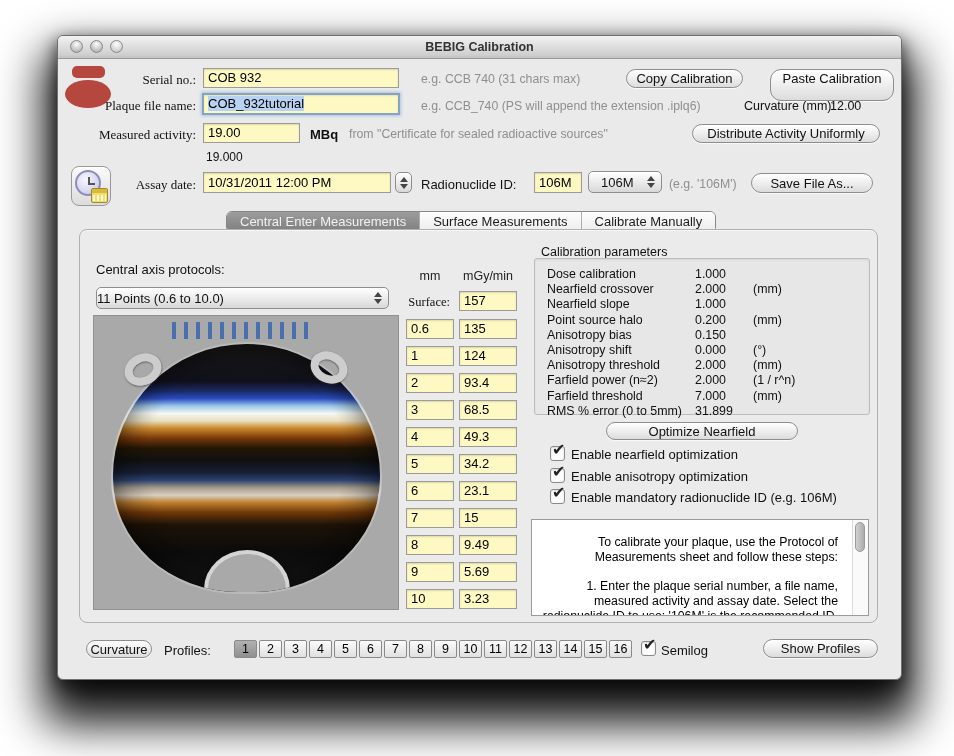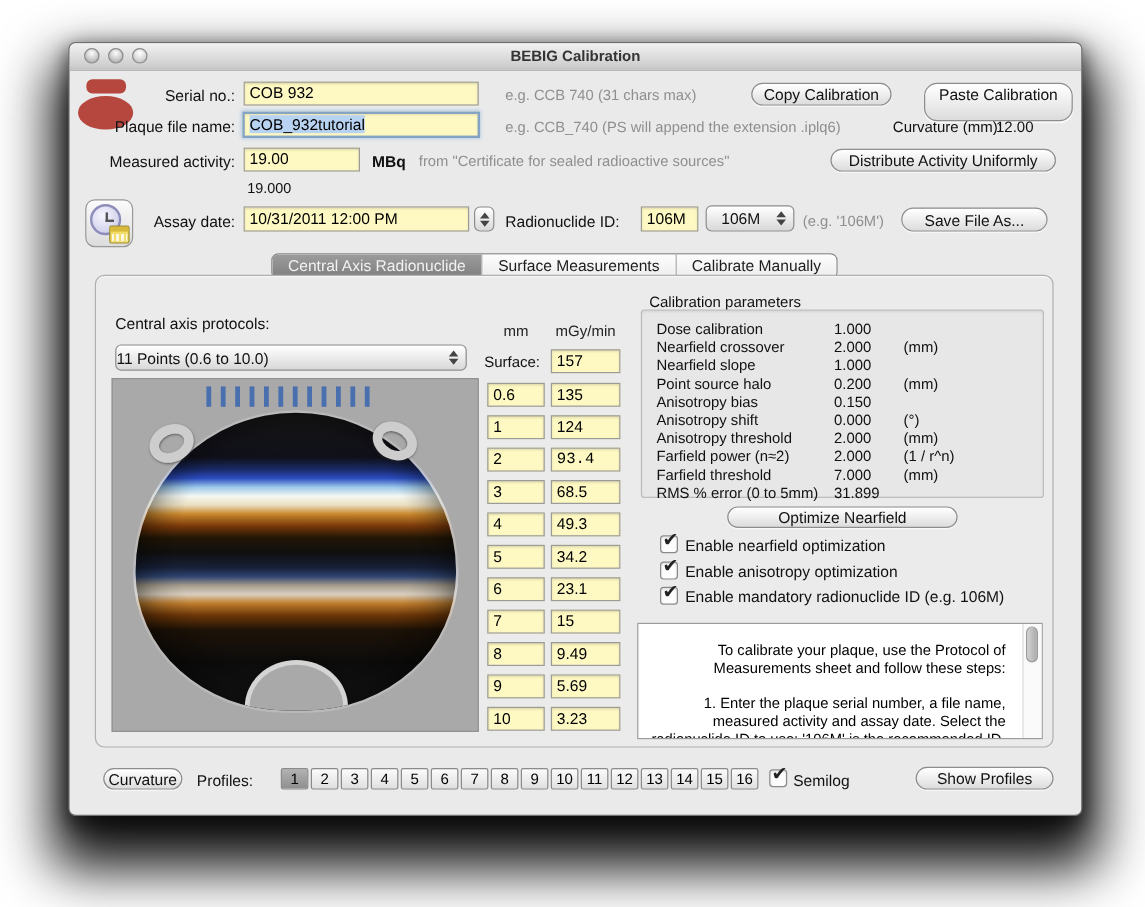--- a/index.html
+++ b/index.html
@@ -9,21 +9,21 @@
     box-shadow:0 30px 45px 14px rgba(0,0,0,0.92),0 6px 16px 2px rgba(0,0,0,0.55);}
   
   .titlebar{position:absolute;left:0;top:0;right:0;height:22px;border-radius:5px 5px 0 0;
     background:linear-gradient(#f2f2f2,#cfcfcf 85%,#c2c2c2);border-bottom:1px solid #9a9a9a;}
   .title{position:absolute;left:0;right:0;top:0;height:22px;line-height:22px;text-align:center;
     font-size:12.5px;font-weight:bold;color:#333;}
   .light{position:absolute;top:4px;width:13px;height:13px;border-radius:50%;
     background:radial-gradient(circle at 50% 30%,#fdfdfd,#cacaca 55%,#9f9f9f);border:1px solid #8a8a8a;box-sizing:border-box;}
   
   .lbl{position:absolute;font-size:13px;color:#111;white-space:nowrap;}
-  .lbl-r{text-align:right;}
+  .lbl-r{text-align:right;font-family:Liberation Serif, serif;}
   .hint{position:absolute;font-size:12.3px;color:#8f8f8f;white-space:nowrap;}
   .field{position:absolute;background:#fef9c3;border:1px solid #9b9b9b;box-sizing:border-box;
     font-size:13px;color:#000;padding:1px 4px;line-height:16px;white-space:nowrap;overflow:hidden;
     box-shadow:inset 0 1px 2px rgba(0,0,0,0.14);}
   .btn{position:absolute;border:1px solid #8d8d8d;border-radius:11px;box-sizing:border-box;
     background:linear-gradient(#ffffff,#f0f0f0 45%,#dcdcdc);text-align:center;font-size:13px;color:#111;
     box-shadow:0 1px 1px rgba(255,255,255,0.8), inset 0 1px 0 #fff;cursor:default;}
   .popup{position:absolute;border:1px solid #8d8d8d;border-radius:5px;box-sizing:border-box;
     background:linear-gradient(#ffffff,#ececec 50%,#d8d8d8);font-size:13px;color:#111;
     box-shadow:inset 0 1px 0 #fff;white-space:nowrap;overflow:hidden;}
@@ -162,21 +162,21 @@
   <div class="lbl" style="left:363px;top:141px">Radionuclide ID:</div>
   <div class="field" style="left:476px;top:136px;width:48px;height:21px;line-height:18px">106M</div>
   <div class="popup" style="left:530px;top:135px;width:74px;height:22px;line-height:21px;padding-left:12px"><span>106M</span><span class="arrows">
         <span class="tri-up"></span>
         <span class="tri-dn"></span>
       </span></div>
   <div class="hint" style="left:611px;top:141px">(e.g. '106M')</div>
   <div class="btn" style="left:693px;top:137px;width:122px;height:20px;line-height:19px">Save File As...</div>
 
   <div id="tabbar">
-      <div class="tab sel">Central Axis Radionuclide</div>
+      <div class="tab sel">Central Enter Measurements</div>
       <div class="tab">Surface Measurements</div>
       <div class="tab">Calibrate Manually</div>
     </div>
 
   <div class="groupbox"></div>
 
   <div class="lbl" style="left:38px;top:226px">Central axis protocols:</div>
   <div class="popup" style="left:38px;top:251px;width:293px;height:22px;line-height:21px;"><span>11 Points (0.6 to 10.0)</span><span class="arrows">
         <span class="tri-up"></span>
         <span class="tri-dn"></span>
@@ -208,21 +208,21 @@
   <div class="colhead" style="left:348px;top:233px;width:48px">mm</div>
   <div class="colhead" style="left:399px;top:233px;width:62px">mGy/min</div>
   <div class="lbl lbl-r" style="left:322px;top:259px;width:70px;font-size:12.5px">Surface:</div>
   <div class="field" style="left:401px;top:255px;width:58px;height:20px">157</div>
   <div id="meas-rows" style="position:absolute;left:348px;top:283px;width:112px;height:300px">
       <div class="field mmf" style="top: 0px;">0.6</div>
       <div class="field dsf" style="top: 0px;">135</div>
       <div class="field mmf" style="top: 27px;">1</div>
       <div class="field dsf" style="top: 27px;">124</div>
       <div class="field mmf" style="top: 54px;">2</div>
-      <div class="field dsf" style="top: 54px; font-family: Liberation Mono, monospace;">93.4</div>
+      <div class="field dsf" style="top: 54px;">93.4</div>
       <div class="field mmf" style="top: 81px;">3</div>
       <div class="field dsf" style="top: 81px;">68.5</div>
       <div class="field mmf" style="top: 108px;">4</div>
       <div class="field dsf" style="top: 108px;">49.3</div>
       <div class="field mmf" style="top: 135px;">5</div>
       <div class="field dsf" style="top: 135px;">34.2</div>
       <div class="field mmf" style="top: 162px;">6</div>
       <div class="field dsf" style="top: 162px;">23.1</div>
       <div class="field mmf" style="top: 189px;">7</div>
       <div class="field dsf" style="top: 189px;">15</div>

